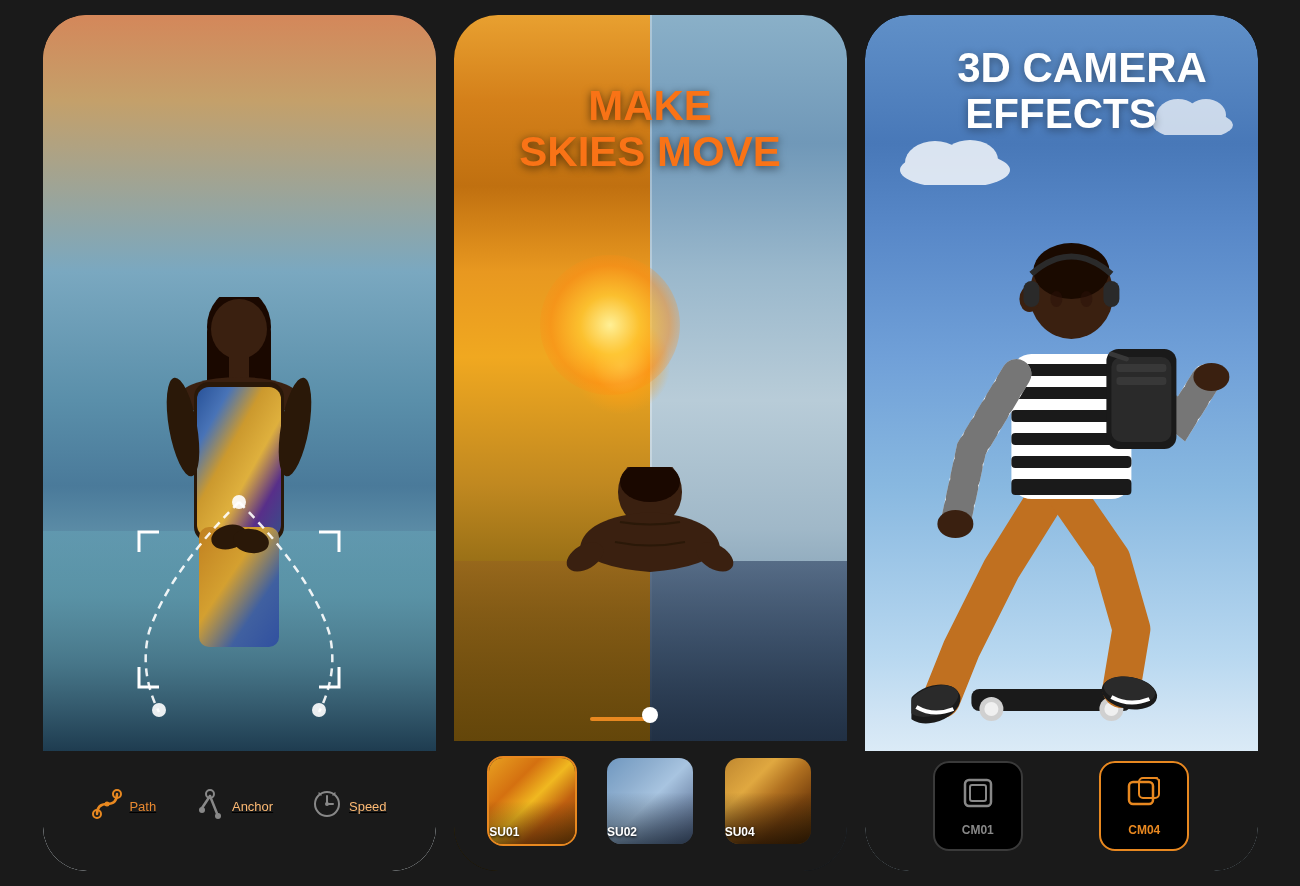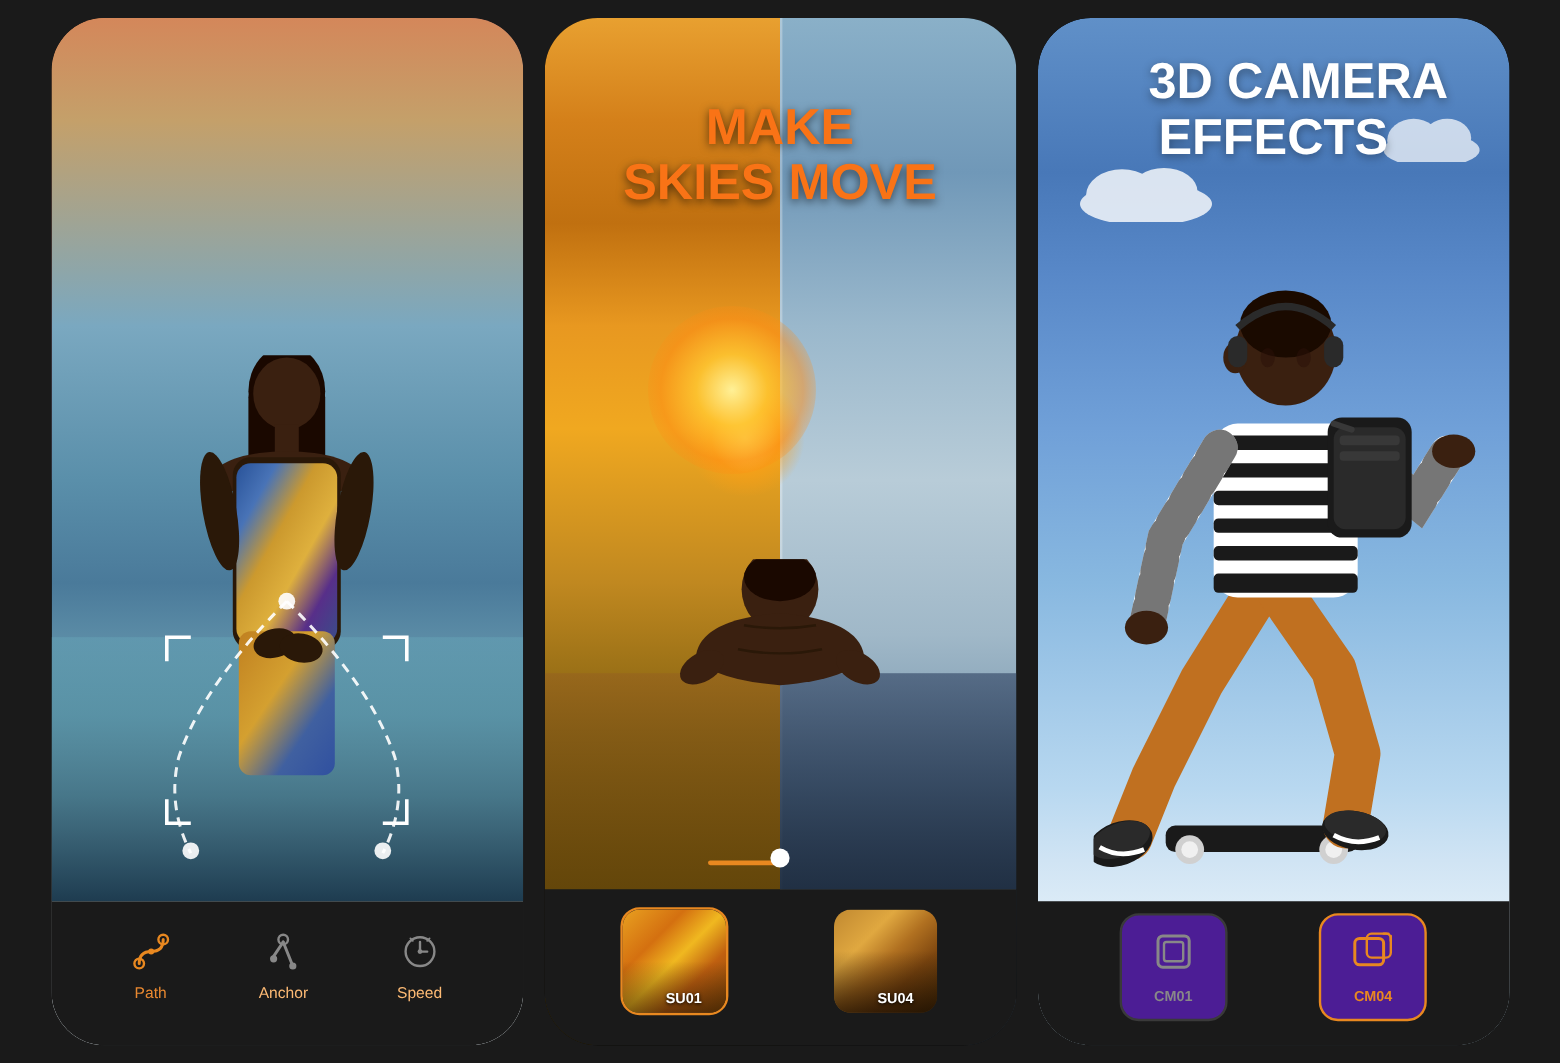--- a/index.html
+++ b/index.html
@@ -80,23 +80,24 @@
       height: 120px;
       background: #1a1a1a;
       display: flex;
       align-items: center;
       justify-content: space-around;
       padding: 10px 30px 20px;
       border-radius: 0 0 44px 44px;
     }
     .toolbar-item {
       display: flex;
-      flex-direction: column;
+      flex-direction: row;
       align-items: center;
       gap: 6px;
+      text-decoration: underline;
     }
     .toolbar-icon {
       font-size: 28px;
       line-height: 1;
     }
     .toolbar-label {
       font-size: 13px;
       color: #fdba74;
     }
     .toolbar-label.active {
@@ -180,26 +181,24 @@
       position: relative;
       border: 2px solid transparent;
     }
     .sky-thumb.active {
       border-color: #e88820;
     }
     .sky-thumb-label {
       position: absolute;
       bottom: 5px;
       left: 0; right: 0;
-      text-align: center;
       color: white;
       font-size: 12px;
       font-weight: bold;
       text-shadow: 0 1px 3px #000;
-      padding-left: 16px;
     }
 
     
     .card3-bg {
       position: absolute;
       inset: 0;
       background: linear-gradient(
         180deg,
         #6090c8 0%,
         #4878b8 15%,
@@ -238,21 +237,21 @@
       justify-content: space-around;
       padding: 10px 30px 20px;
       border-radius: 0 0 44px 44px;
       z-index: 20;
     }
 
     .cam-thumb {
       width: 90px;
       height: 90px;
       border-radius: 16px;
-      background: #4c1d95;
+      background: #000000;
       border: 2px solid #3a3a3a;
       display: flex;
       flex-direction: column;
       align-items: center;
       justify-content: center;
       gap: 6px;
       position: relative;
     }
     .cam-thumb.active {
       border-color: #e88820;
@@ -441,20 +440,26 @@
 
   <div class="card2-toolbar">
 
     <div class="sky-thumb active">
       <div style="width:100%;height:100%;background:linear-gradient(135deg,#e8a020 0%,#d47010 30%,#f0b820 50%,#c06010 70%,#804808 100%);">
         <div style="position:absolute;inset:0;background:linear-gradient(180deg,rgba(0,0,0,0)50%,rgba(20,10,0,0.5)100%);"></div>
       </div>
       <span class="sky-thumb-label">SU01</span>
     </div>
 
+    <div class="sky-thumb">
+      <div style="width:100%;height:100%;background:linear-gradient(135deg,#7098c0 0%,#90b0d0 30%,#a8c4e0 50%,#8098b8 70%,#506080 100%);">
+        <div style="position:absolute;inset:0;background:linear-gradient(180deg,rgba(0,0,0,0)40%,rgba(10,20,30,0.6)100%);"></div>
+      </div>
+      <span class="sky-thumb-label">SU02</span>
+    </div>
 
     <div class="sky-thumb">
       <div style="width:100%;height:100%;background:linear-gradient(135deg,#c08830 0%,#e0a840 30%,#b07020 50%,#804810 70%,#503008 100%);">
         <div style="position:absolute;inset:0;background:linear-gradient(180deg,rgba(0,0,0,0)40%,rgba(20,10,0,0.7)100%);"></div>
       </div>
       <span class="sky-thumb-label">SU04</span>
     </div>
   </div>
 </div>
 

